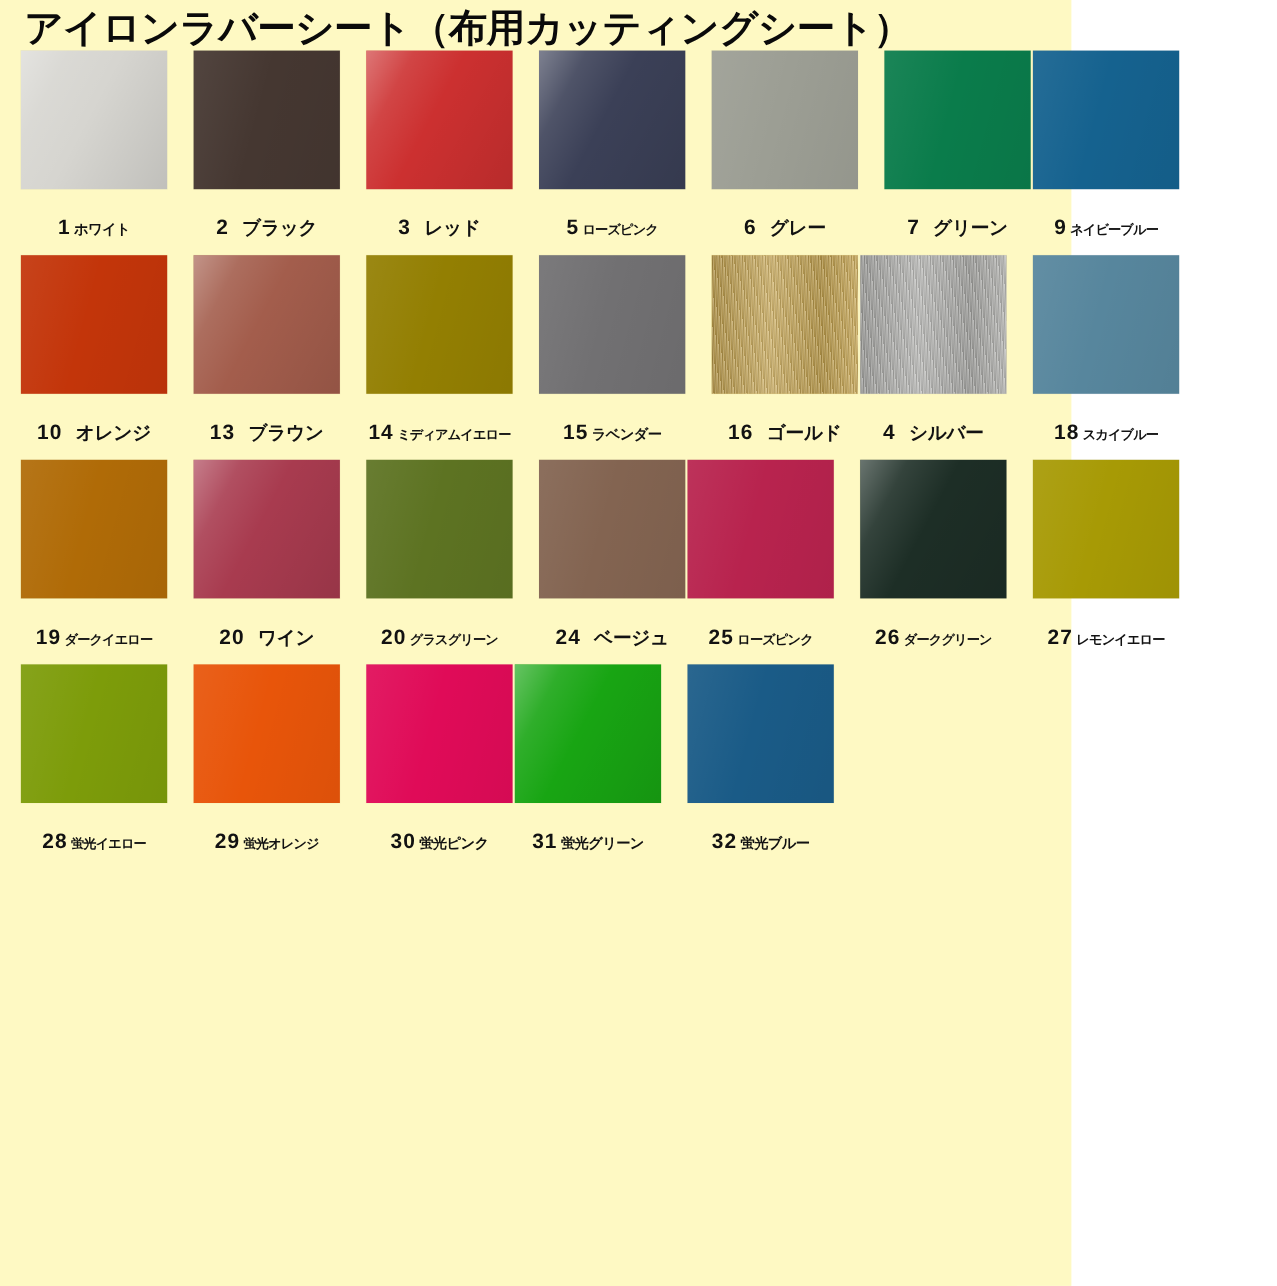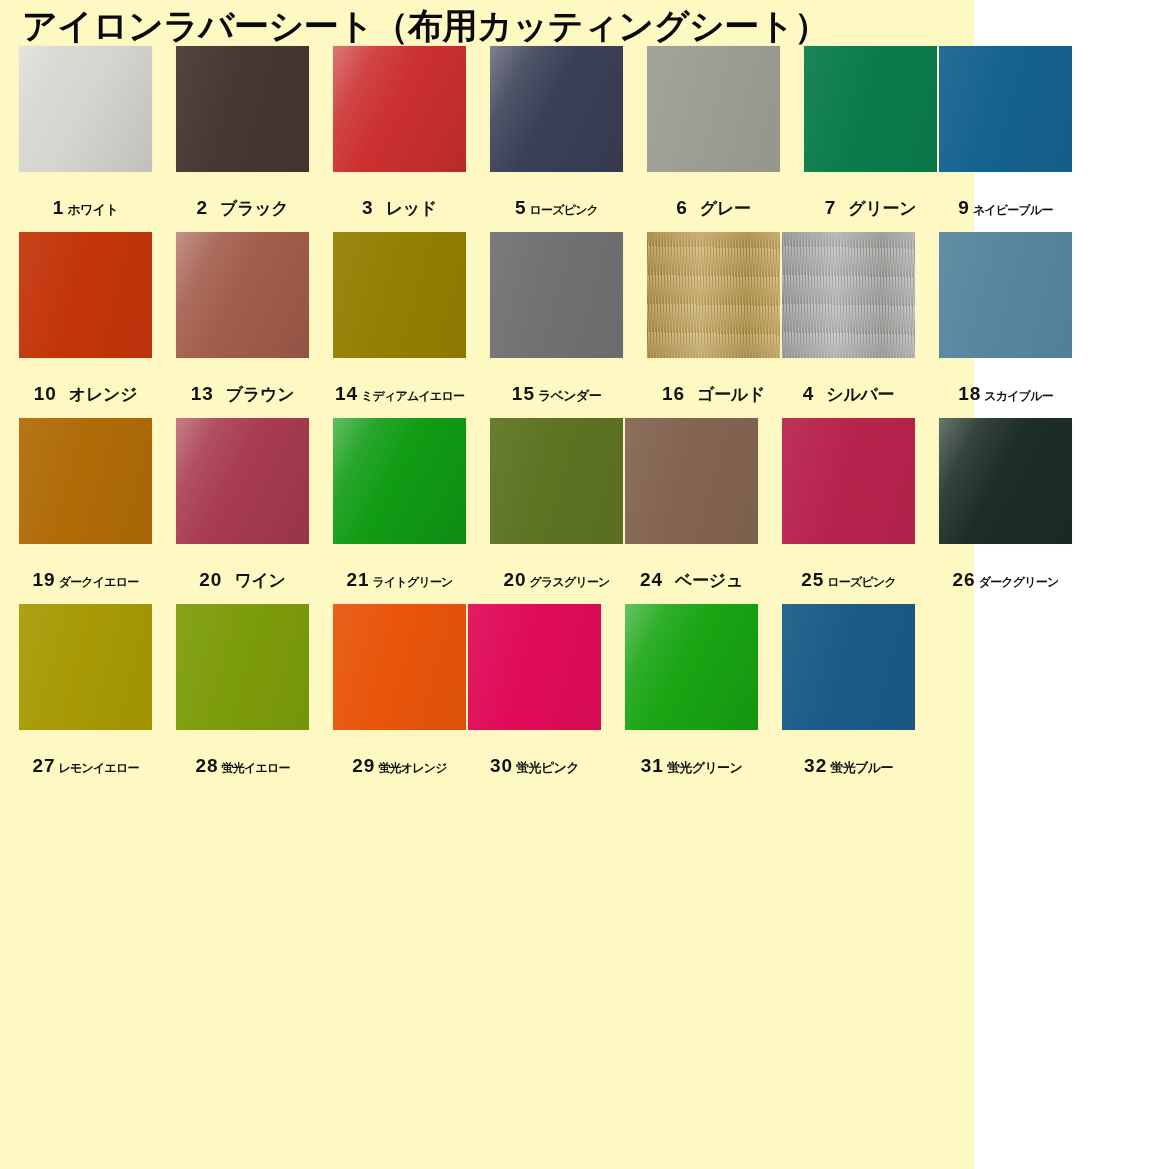--- a/index.html
+++ b/index.html
@@ -190,26 +190,20 @@
         </div>
         <div class="label xs"><span class="num">19</span><span class="nm">ダークイエロー</span></div>
       </div>
       <div class="cell">
         <div class="swatch" style="background: rgb(168, 59, 79);">
           <div class="gloss" style="background: linear-gradient(118deg, rgba(255, 255, 255, 0.34) 0%, rgba(255, 255, 255, 0.1) 22%, rgba(255, 255, 255, 0) 46%, rgba(0, 0, 0, 0.06) 78%, rgba(0, 0, 0, 0.1) 100%);"></div>
         </div>
         <div class="label gap"><span class="num">20</span><span class="nm">ワイン</span></div>
       </div>
       <div class="cell">
-        <div class="swatch" style="background: rgb(16, 156, 20);">
-          <div class="gloss" style="background: linear-gradient(118deg, rgba(255, 255, 255, 0.34) 0%, rgba(255, 255, 255, 0.1) 22%, rgba(255, 255, 255, 0) 46%, rgba(0, 0, 0, 0.06) 78%, rgba(0, 0, 0, 0.1) 100%);"></div>
-        </div>
-        <div class="label xs"><span class="num">21</span><span class="nm">ライトグリーン</span></div>
-      </div>
-      <div class="cell">
         <div class="swatch" style="background: rgb(93, 115, 34);">
           <div class="gloss" style="background: linear-gradient(105deg, rgba(255, 255, 255, 0.07) 0%, rgba(255, 255, 255, 0) 45%, rgba(0, 0, 0, 0.05) 100%);"></div>
         </div>
         <div class="label xs"><span class="num">20</span><span class="nm">グラスグリーン</span></div>
       </div>
       <div class="cell">
         <div class="swatch" style="background: rgb(131, 100, 81);">
           <div class="gloss" style="background: linear-gradient(105deg, rgba(255, 255, 255, 0.07) 0%, rgba(255, 255, 255, 0) 45%, rgba(0, 0, 0, 0.05) 100%);"></div>
         </div>
         <div class="label gap"><span class="num">24</span><span class="nm">ベージュ</span></div>

